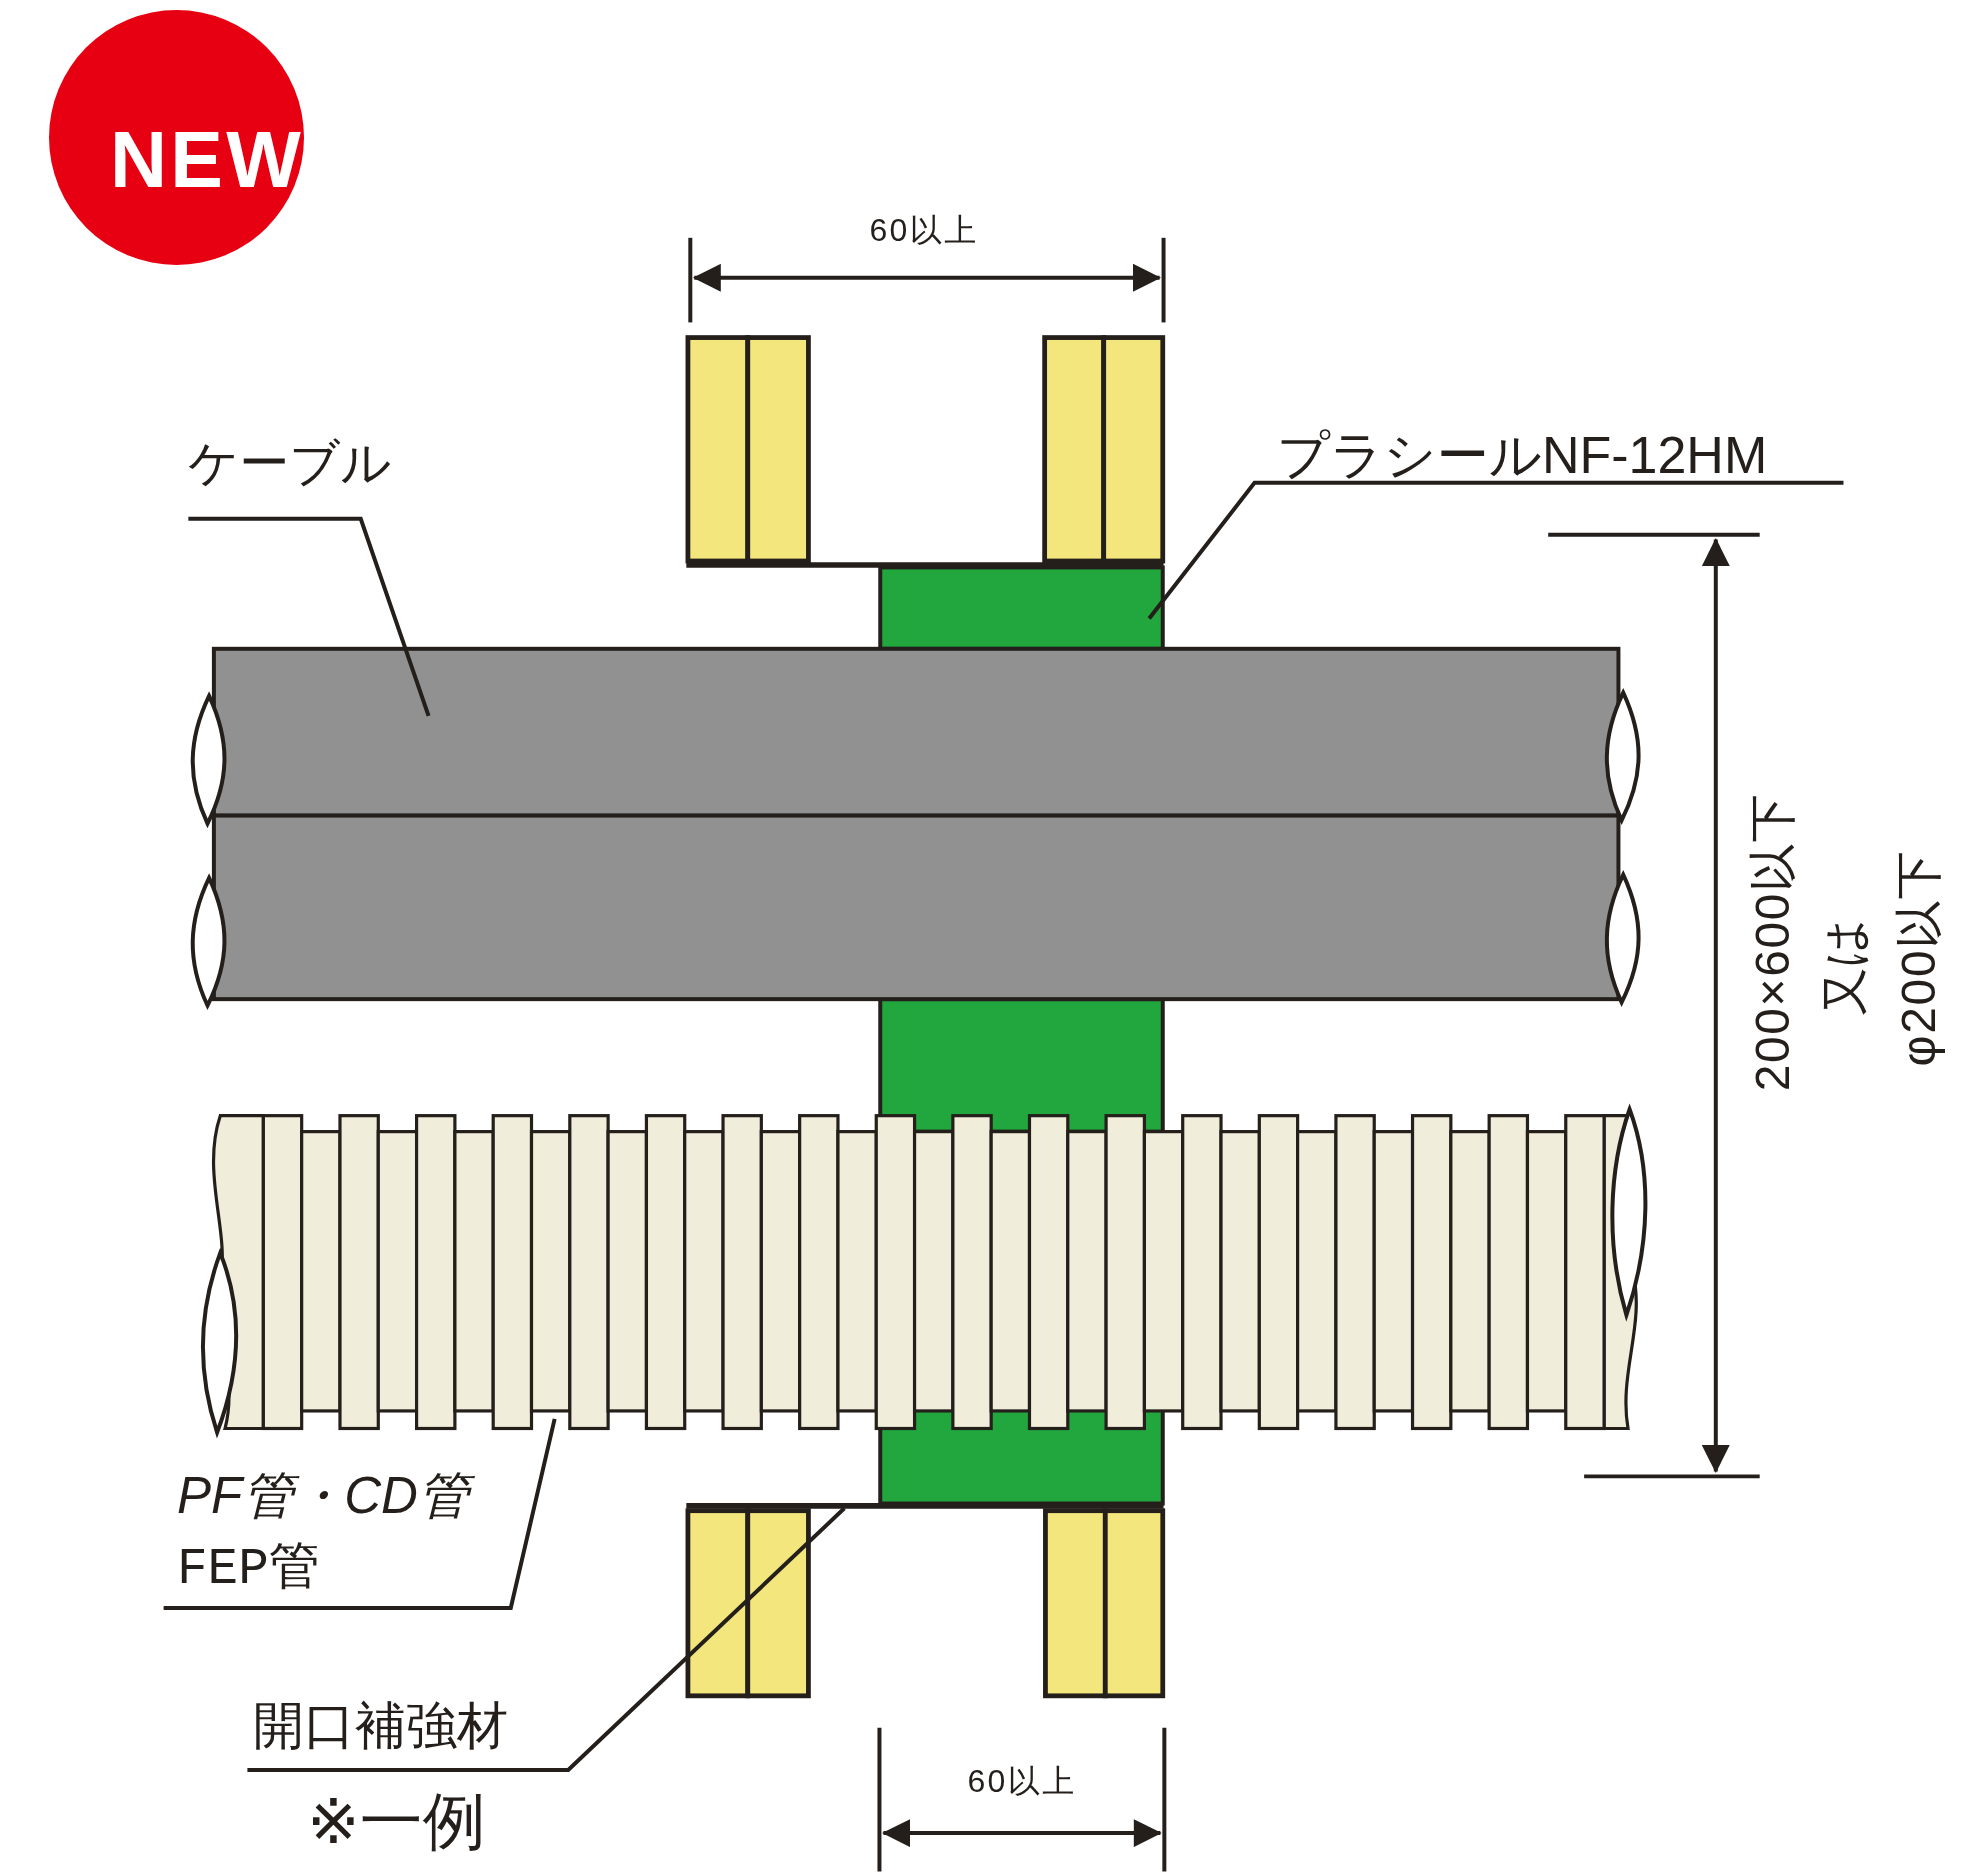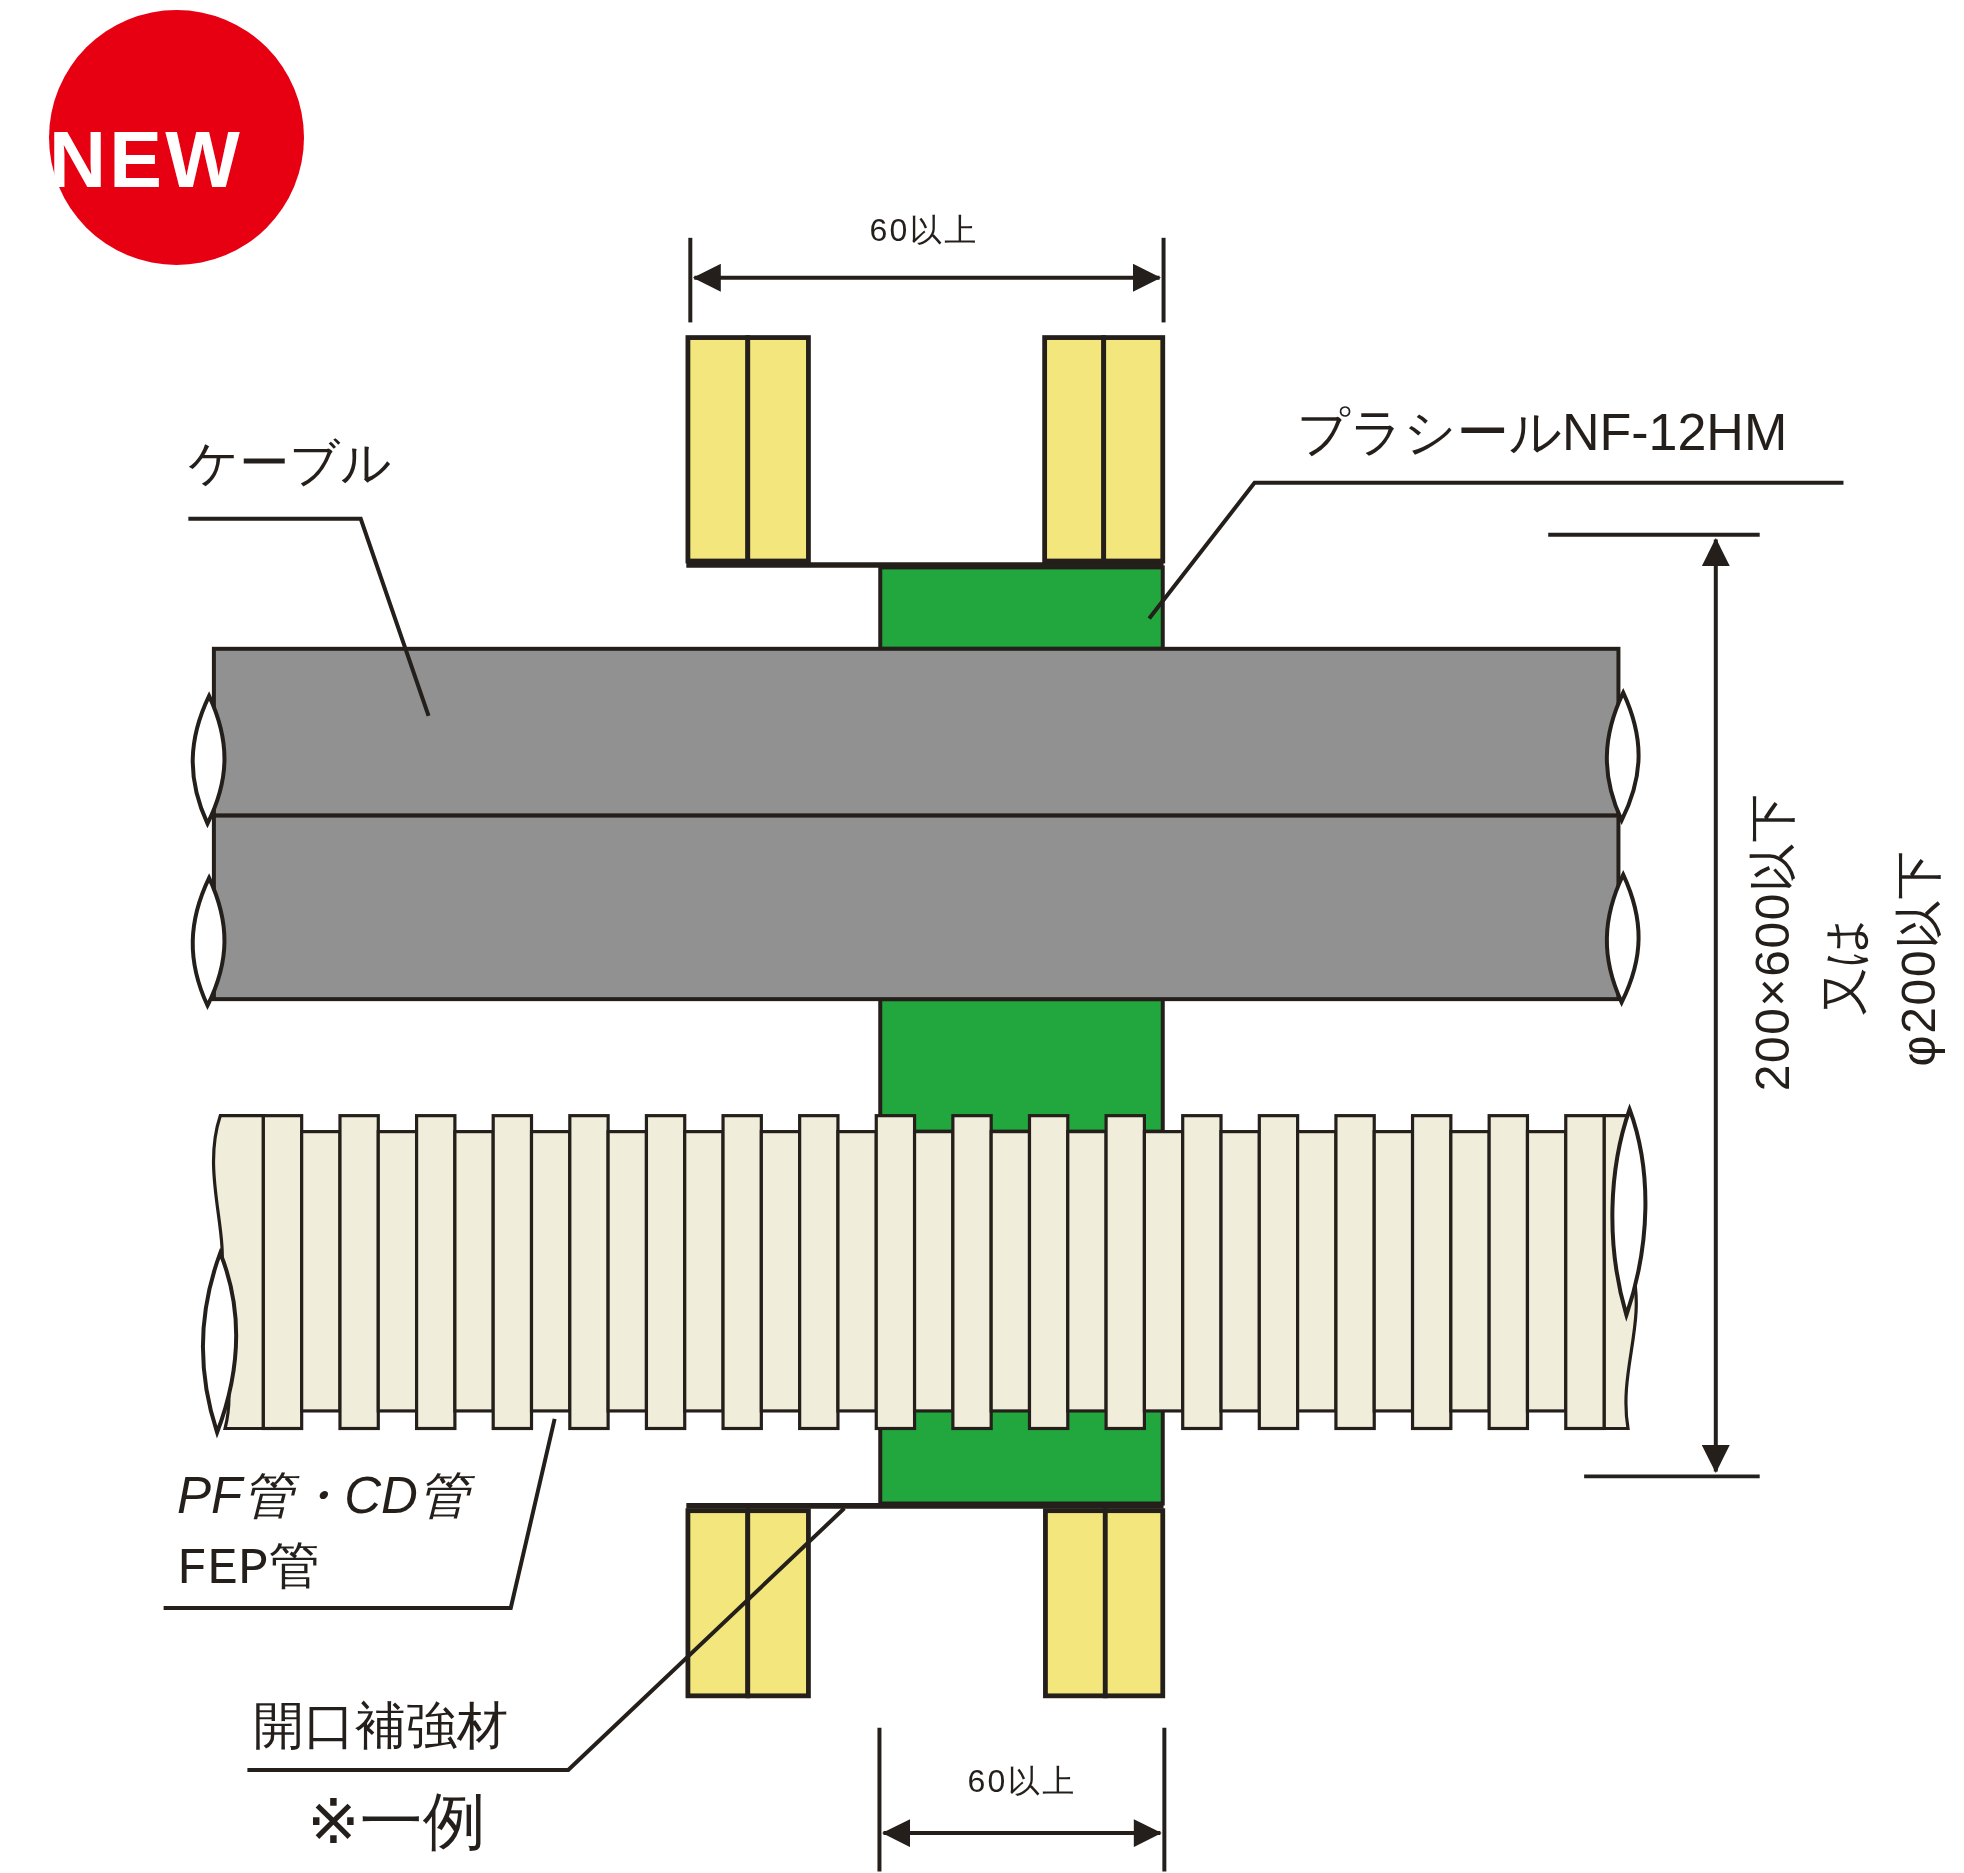--- a/index.html
+++ b/index.html
@@ -14,21 +14,21 @@
     color:var(--line-ink);
   }
   .stage svg{position:absolute;left:0;top:0;}
   .label{position:absolute; white-space:nowrap; line-height:1.05; font-weight:500;}
   .dim-text{font-size:32px; letter-spacing:2.4px;}
   .center-x{transform:translateX(-50%);}
   .rot{transform:translate(-50%,-50%) rotate(-90deg); transform-origin:center;}
   .badge{
     position:absolute; left:49px; top:10.4px; width:255px; height:255px;
     border-radius:50%; background:var(--badge-red);
-    display:flex; align-items:center; justify-content:flex-start;
+    display:flex; align-items:center; justify-content:flex-end;
   }
   .badge span{
     color:#fff; font-size:79px; font-weight:bold; letter-spacing:3.2px;
     transform:translateY(22.3px);
   }
   
   .yellow{fill:var(--wall-yellow); stroke:var(--line-ink); stroke-width:6;}
   .green{fill:var(--sealant-green); stroke:var(--line-ink); stroke-width:5;}
   .gray{fill:var(--cable-gray); stroke:var(--line-ink); stroke-width:5;}
   .rib{fill:var(--pipe-cream); stroke:var(--line-ink); stroke-width:4;}
@@ -149,21 +149,21 @@
       <polyline class="ink" points="310,2218 712,2218 1058,1890"></polyline>
     </g>
   </svg>
 
   <div class="badge">
     <span>NEW</span>
   </div>
 
   <div class="label dim-text center-x" style="left:924px; top:214px;">60以上</div>
 
-  <div class="label" style="left:1277px; top:405px; font-size:52px;margin-left:20px;">プラシールNF-12HM</div>
+  <div class="label" style="left:1277px; top:428px; font-size:52px;">プラシールNF-12HM</div>
 
   <div class="label" style="left:188px; top:437px; font-size:50px;">ケーブル</div>
 
   <div class="label" style="left:177px; top:1469px; font-size:51px;font-style:italic;">PF管・CD管</div>
   <div class="label" style="left:177px; top:1543px; font-size:51px;font-family:Liberation Mono, monospace;">FEP管</div>
 
   <div class="label" style="left:253px; top:1699px; font-size:51px;">開口補強材</div>
   <div class="label" style="left:307px; top:1788px; font-size:63px;">※一例</div>
 
   <div class="label dim-text center-x" style="left:1022px; top:1765px;">60以上</div>

